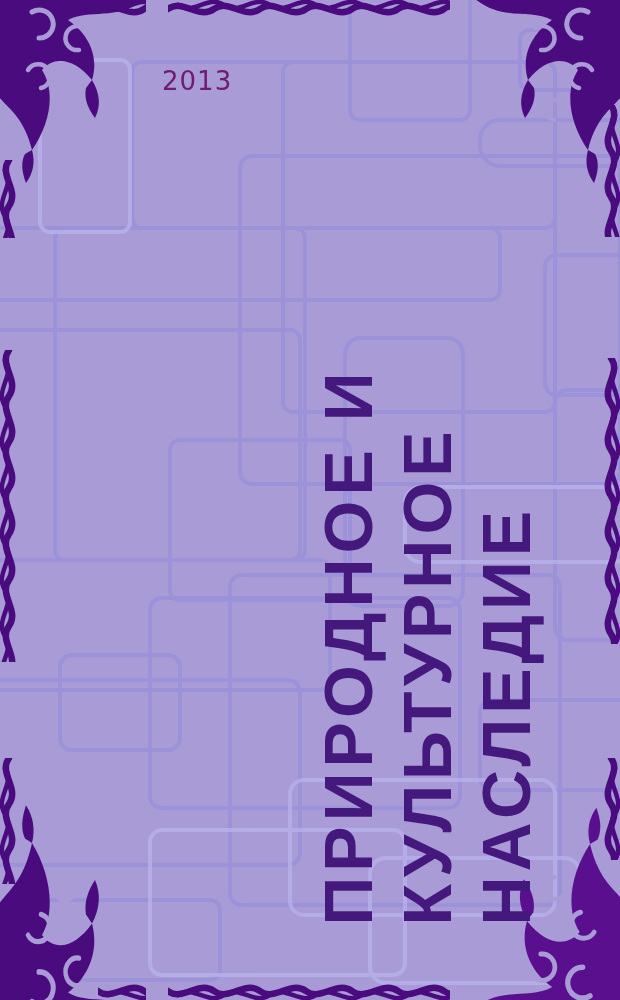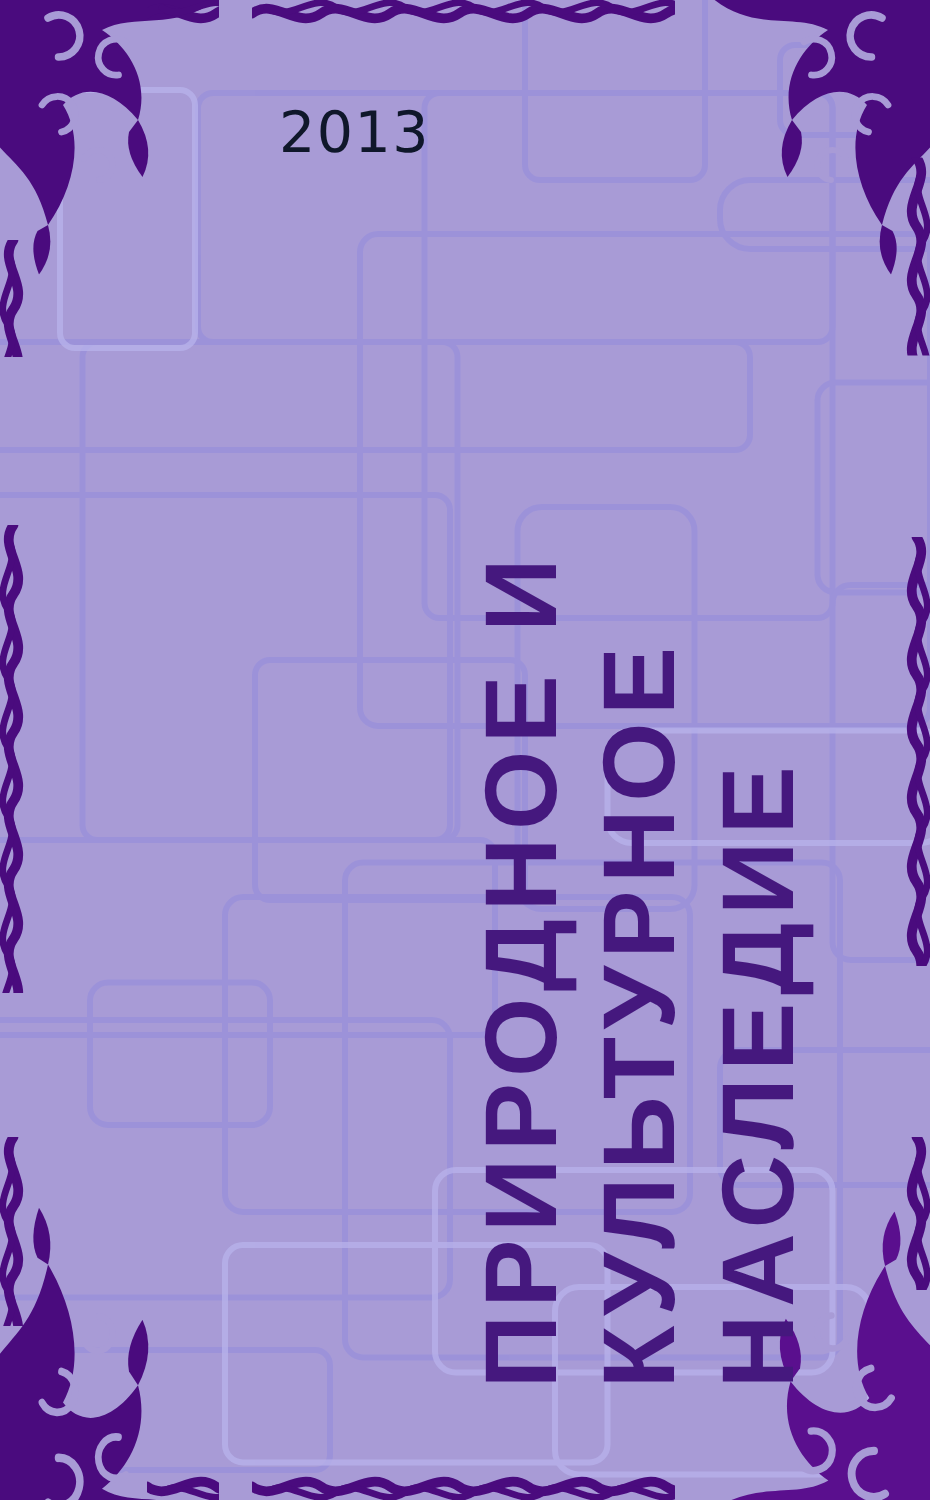--- a/index.html
+++ b/index.html
@@ -19,22 +19,22 @@
   .corner.br{right:-2px;bottom:-2px;transform:scale(-1.05,-1.1);color:#5a0f8e;}
   .vine-v{width:24px;}
   .vine-h{height:20px;}
   .edge-l{left:-4px;}
   .edge-r{right:-4px;transform:scale(-1,1);}
   .edge-t{top:-2px;}
   .edge-b{bottom:-2px;transform:scale(1,-1);}
 
   
   .year{position:absolute;left:162px;top:66px;
-        font-family:"DejaVu Sans", sans-serif;font-size:38px;font-weight:normal;
-        color:#0f172a;letter-spacing:1px;margin-left:24px;}
+        font-family:"DejaVu Sans", sans-serif;font-size:26px;font-weight:normal;
+        color:#701a75;letter-spacing:1px;}
 
   
   .title-block{position:absolute;left:141px;top:518px;width:575px;height:240px;
         transform:rotate(-90deg);transform-origin:center;
         font-family:"Liberation Sans", sans-serif;font-weight:bold;
         font-size:68px;line-height:79px;letter-spacing:5px;
         color:#45187e;white-space:nowrap;}
   .title-block span{display:block;}
 </style>
 </head>

